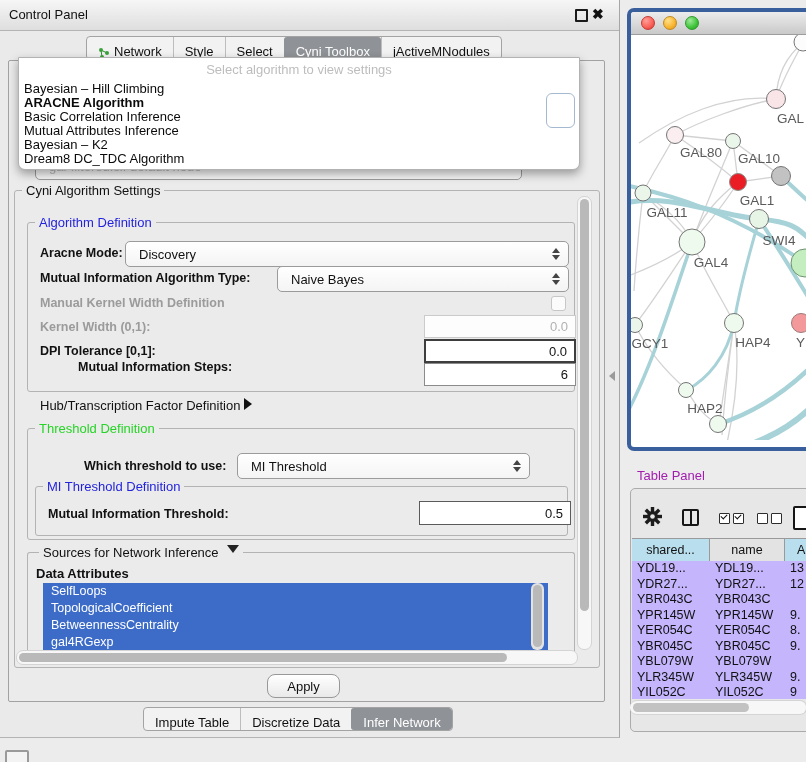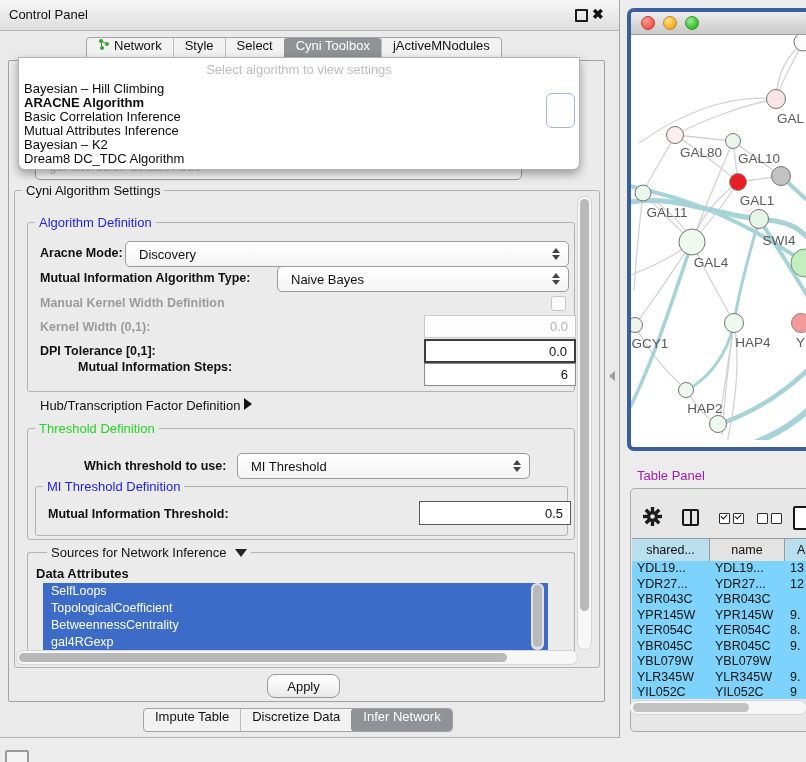--- a/index.html
+++ b/index.html
@@ -10,21 +10,21 @@
   .cp-window{left:0;top:0;width:619px;height:737px;background:#eaeaea;
              border-right:1px solid #a6a6a6;border-bottom:1px solid #b4b4b4;}
   .titlebar{left:0;top:0;width:619px;height:30px;
             background:linear-gradient(#f6f6f6,#dedede);border-bottom:1px solid #b3b3b3;}
   .titlebar .t{position:absolute;left:9px;top:7px;font-size:13px;color:#111;}
   .float-btn{position:absolute;left:575px;top:9px;width:9px;height:9px;border:2px solid #1a1a1a;border-radius:1px;}
   .close-btn{position:absolute;left:592px;top:6px;font-size:14px;font-weight:bold;color:#111;}
   
   .tabstrip{display:inline-flex;border:1px solid #a3a3a3;border-radius:4px;background:#f2f2f2;
             overflow:hidden;height:22px;align-items:stretch;}
-  .tab{display:flex;align-items:flex-start;gap:4px;padding:0 11px;font-size:13px;color:#111;
+  .tab{display:flex;align-items:flex-end;gap:4px;padding:0 11px;font-size:13px;color:#111;
        border-left:1px solid #bdbdbd;white-space:nowrap;}
   .tab:first-child{border-left:none;}
   .tab.sel{background:#8f9296;color:#fff;border-left-color:#8f9296;border-radius:3px;}
   
   .frame{left:8px;top:60px;width:595px;height:640px;border:1px solid #a2a2a2;border-radius:2px;background:#ebebeb;}
   .groupbox{position:absolute;border:1px solid #b3b3b3;border-radius:3px;}
   .legend{position:absolute;background:#ebebeb;padding:0 4px;font-size:13px;white-space:nowrap;}
   .legend.blue{color:#2323dd;}
   .legend.green{color:#27d427;}
   .flabel{position:absolute;font-size:12.5px;font-weight:bold;color:#111;white-space:nowrap;}
@@ -176,21 +176,21 @@
 
     <div class="groupbox" style="left:35px;top:486px;width:531px;height:48px;"></div>
     <div class="legend blue" style="left:43px;top:479px;">MI Threshold Definition</div>
 
     <div class="flabel" style="left:48px;top:507px;">Mutual Information Threshold:</div>
     <div class="tfield" style="left:419px;top:501px;width:143px;height:22px;border:1px solid #5a5a5a;">
       <span>0.5</span>
     </div>
 
     <div class="groupbox" style="left:27px;top:552px;width:546px;height:98px;border-bottom:none;border-radius:3px 3px 0 0;"></div>
-    <div class="legend" style="left:47px;top:545px;display:flex;align-items:center;gap:8px;">
+    <div class="legend" style="left:39px;top:545px;display:flex;gap:8px;">
       <span>Sources for Network Inference</span>
       <span class="tri-d"></span>
     </div>
     <div class="flabel" style="left:36px;top:566px;font-size:13px;">Data Attributes</div>
 
     <div class="listsel" style="left:43px;top:583px;width:505px;height:67px;">
       <div class="li">SelfLoops</div>
       <div class="li">TopologicalCoefficient</div>
       <div class="li">BetweennessCentrality</div>
       <div class="li">gal4RGexp</div>
@@ -351,21 +351,21 @@
   <div class="abs" style="left:757px;top:513px;display:flex;gap:3px;">
     <span class="chk"></span>
       <span class="chk"></span>
   </div>
   <div class="abs" style="left:793px;top:506px;width:16px;height:20px;border:2px solid #161616;border-radius:2px;background:#fff;"></div>
 
   <div class="th-cell" style="left:632px;top:538px;width:77px;background:#b9dfee;">shared...</div>
   <div class="th-cell" style="left:710px;top:538px;width:74px;background:#e3e3e3;">name</div>
   <div class="th-cell" style="left:785px;top:538px;width:60px;background:#b9dfee;text-align:left;padding-left:12px;">A</div>
 
-  <div class="abs" style="left:632px;top:561px;width:174px;height:138px;overflow:hidden;background:#7dd3fc;">
+  <div class="abs" style="left:632px;top:561px;width:174px;height:138px;overflow:hidden;background:#c4b5fd;">
     <div style="position:relative;height:15.5px;">
       <span class="td-cell" style="left:0;width:73px;">YDL19...</span>
         <span class="td-cell" style="left:78px;width:70px;">YDL19...</span>
         <span class="td-cell" style="left:153px;width:21px;">13</span>
     </div>
     <div style="position:relative;height:15.5px;">
       <span class="td-cell" style="left:0;width:73px;">YDR27...</span>
         <span class="td-cell" style="left:78px;width:70px;">YDR27...</span>
         <span class="td-cell" style="left:153px;width:21px;">12</span>
     </div>

